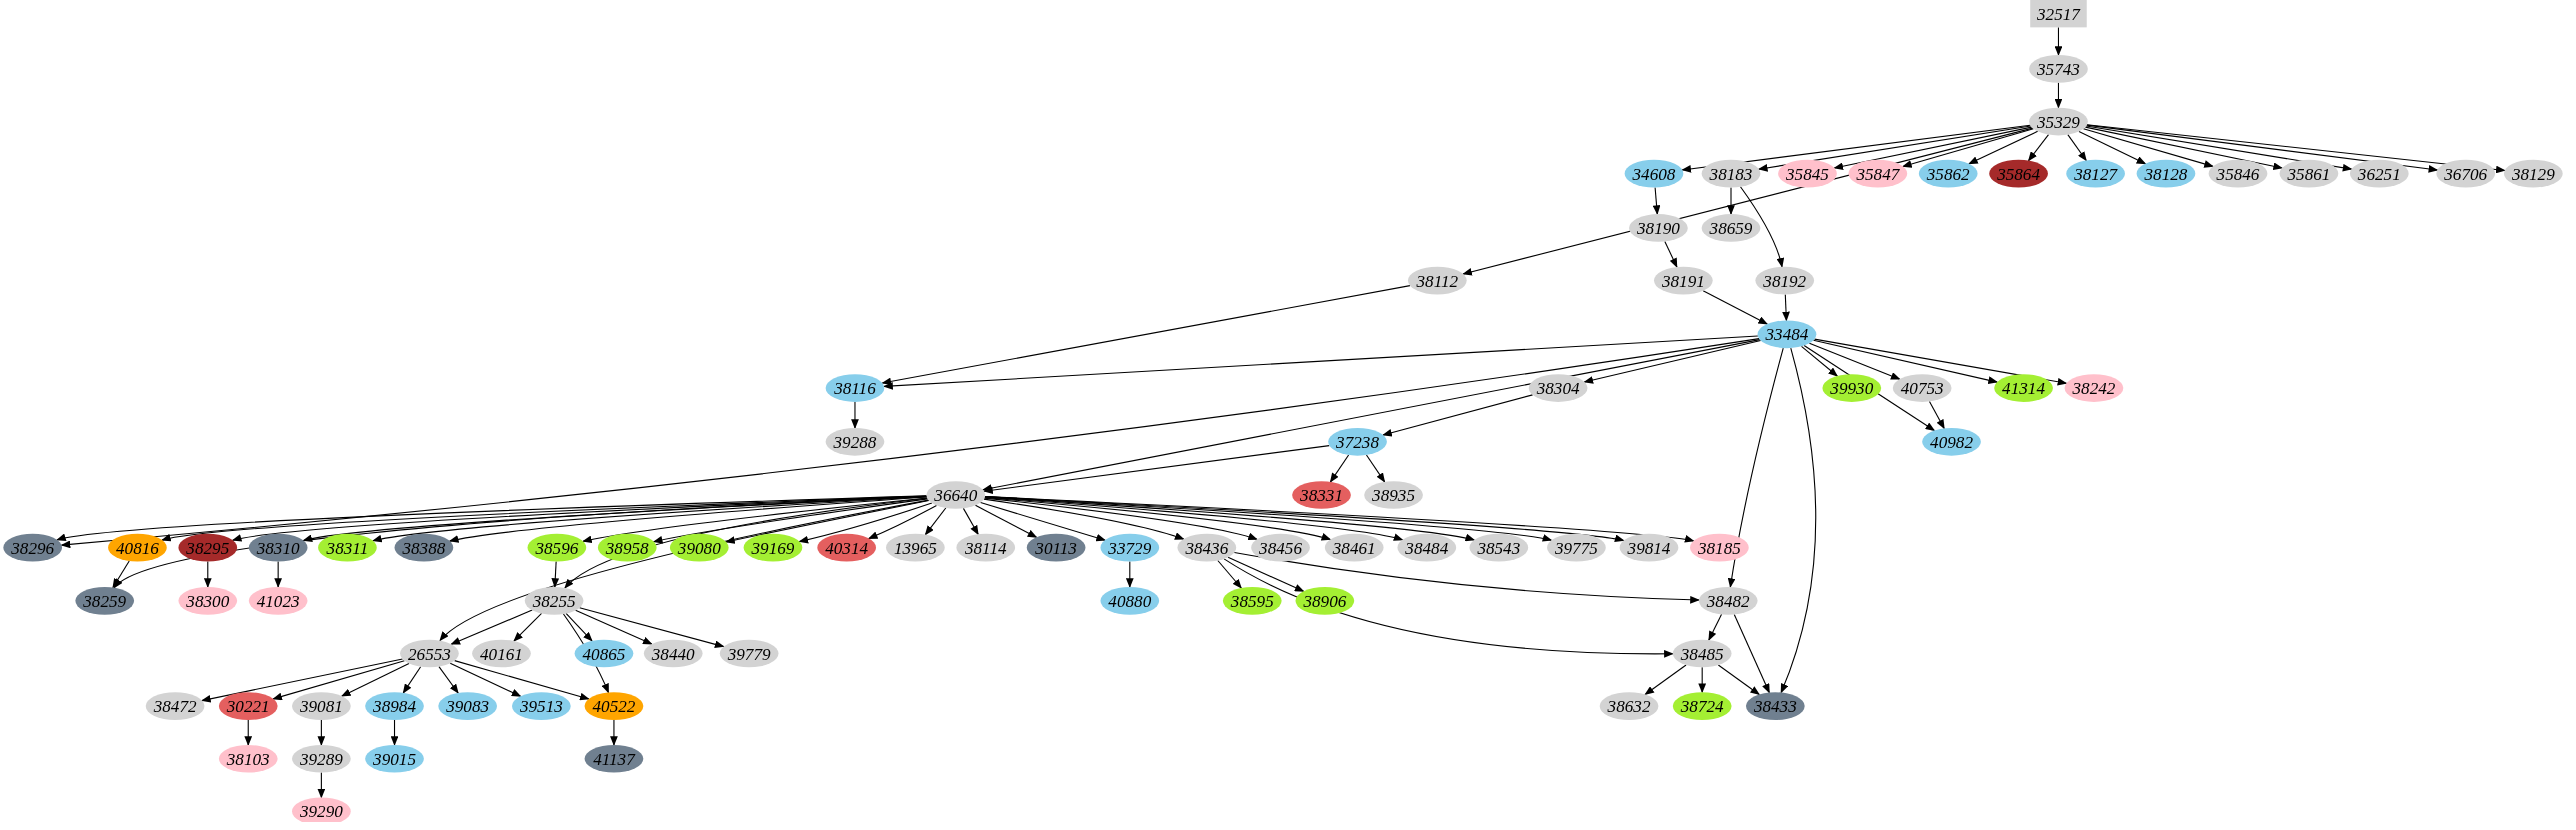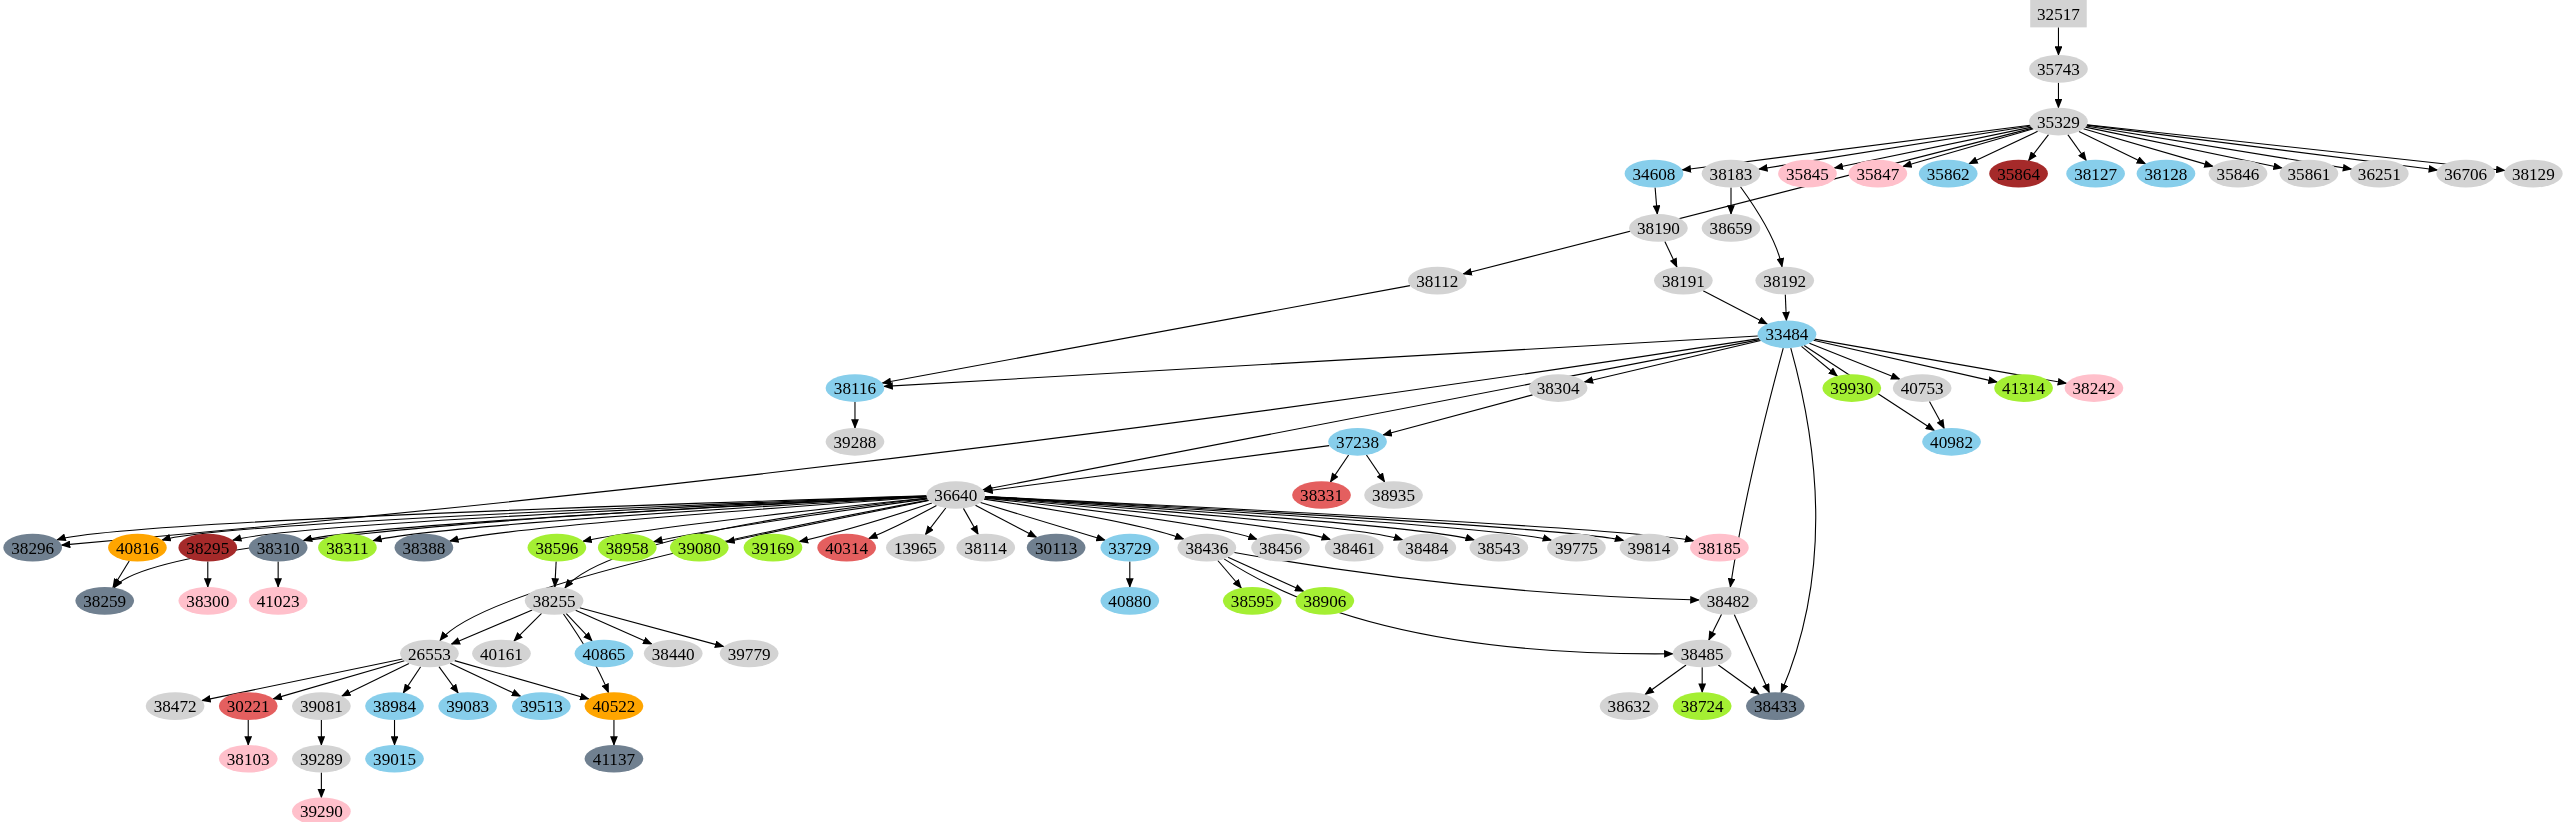--- a/index.html
+++ b/index.html
@@ -1,17 +1,17 @@
 <!DOCTYPE html>
 <html style="font-size:8.9px"><head>
 <meta charset="utf-8">
 <style>
   html,body{margin:0;padding:0;background:#ffffff;}
   body{width:2576px;height:831px;font-family:"Liberation Serif","DejaVu Serif",serif;}
-  #graph-wrap{width:2576px;height:822px;overflow:hidden;background:#ffffff;}
+  #graph-wrap{width:2576px;height:822px;overflow:hidden;background:#ffffff;font-style:italic;}
   svg{display:block;}
   .node-label{font-family:"Liberation Serif","DejaVu Serif",serif;font-size:31px;fill:#000000;
     text-anchor:middle;}
   .edge{stroke:#000000;stroke-width:2;fill:none;}
   .node-shape{stroke:none;}
 </style>
 </head>
 <body>
 
 <div id="graph-wrap">

